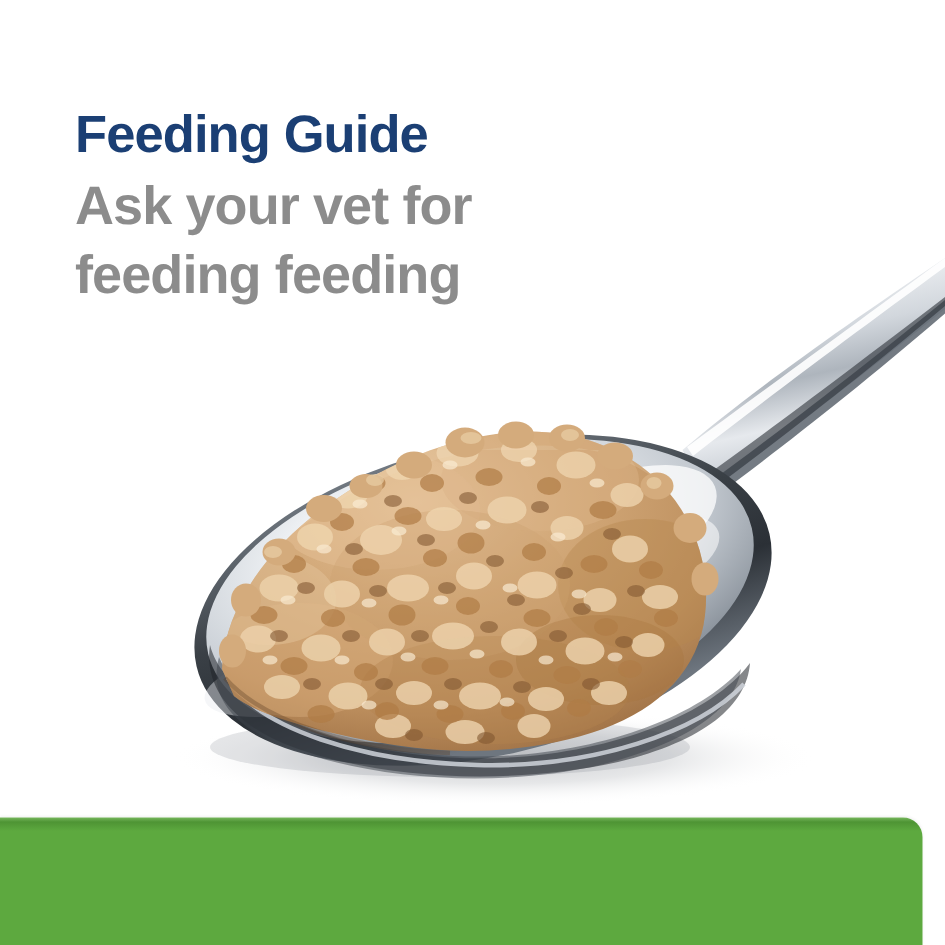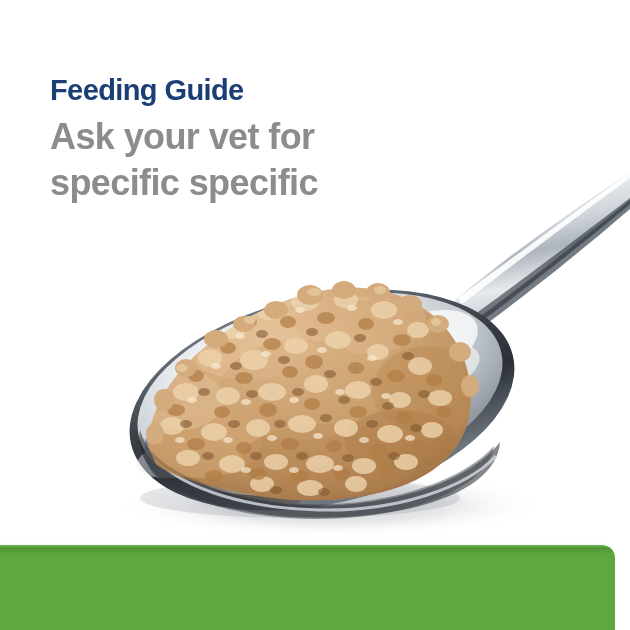--- a/index.html
+++ b/index.html
@@ -20,21 +20,21 @@
 
   
   .text-block {
     position: absolute;
     left: 50px;
     top: 70px;
     z-index: 30;
     width: 380px;
   }
   .headline {
-    font-size: 29px;
+    font-size: 35px;
     font-weight: bold;
     line-height: 40px;
     letter-spacing: -0.6px;
     margin: 0 0 4px 0;
     white-space: nowrap;
   }
   .subhead {
     font-size: 36px;
     font-weight: bold;
     line-height: 46px;
@@ -343,19 +343,19 @@
 
       <path d="M150,452 C176,482 238,500 300,502" stroke="#5b3f26" stroke-width="3" fill="none" opacity="0.35"></path>
 
     </g>
   </svg>
 
   <div class="text-block">
     <h1 class="headline" style="color: rgb(27, 63, 116);">Feeding Guide</h1>
     <p class="subhead" style="color: rgb(140, 140, 140);">
       <span class="subhead-line">Ask your vet for</span>
-      <span class="subhead-line">specific specific</span>
+      <span class="subhead-line">feeding feeding</span>
     </p>
   </div>
 
   <div class="footer-bar" style="background: linear-gradient(rgb(118, 183, 92) 0px, rgb(78, 148, 52) 3px, rgb(93, 169, 63) 9px, rgb(93, 169, 63) 100%);"></div>
 
 </div>
 
 </body></html>

